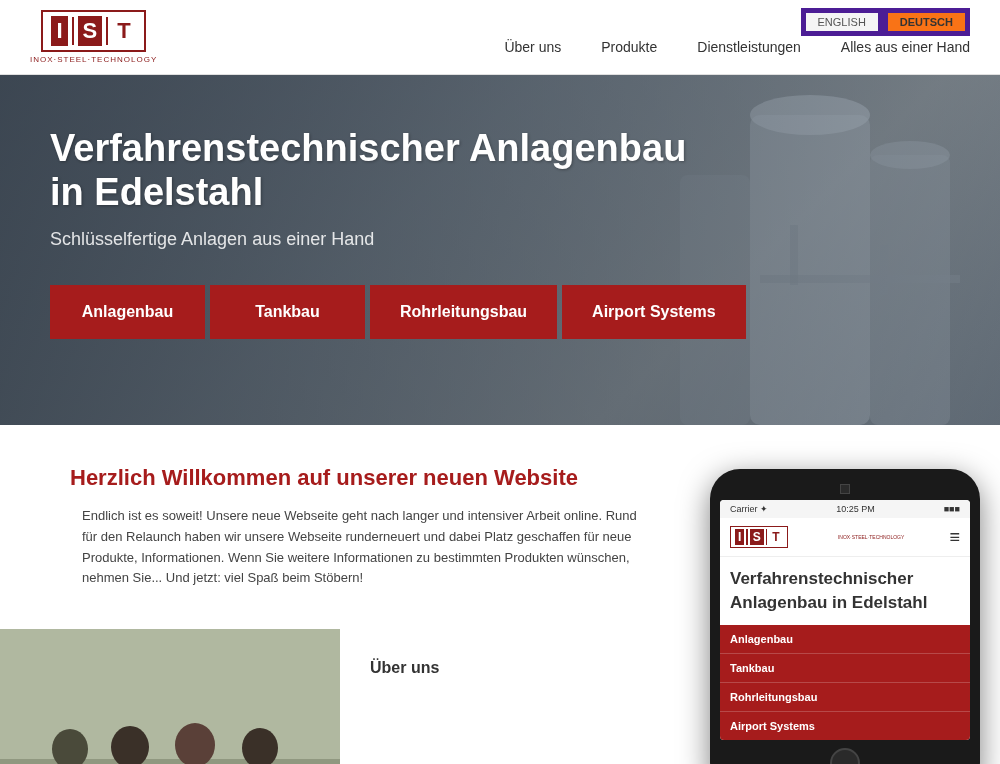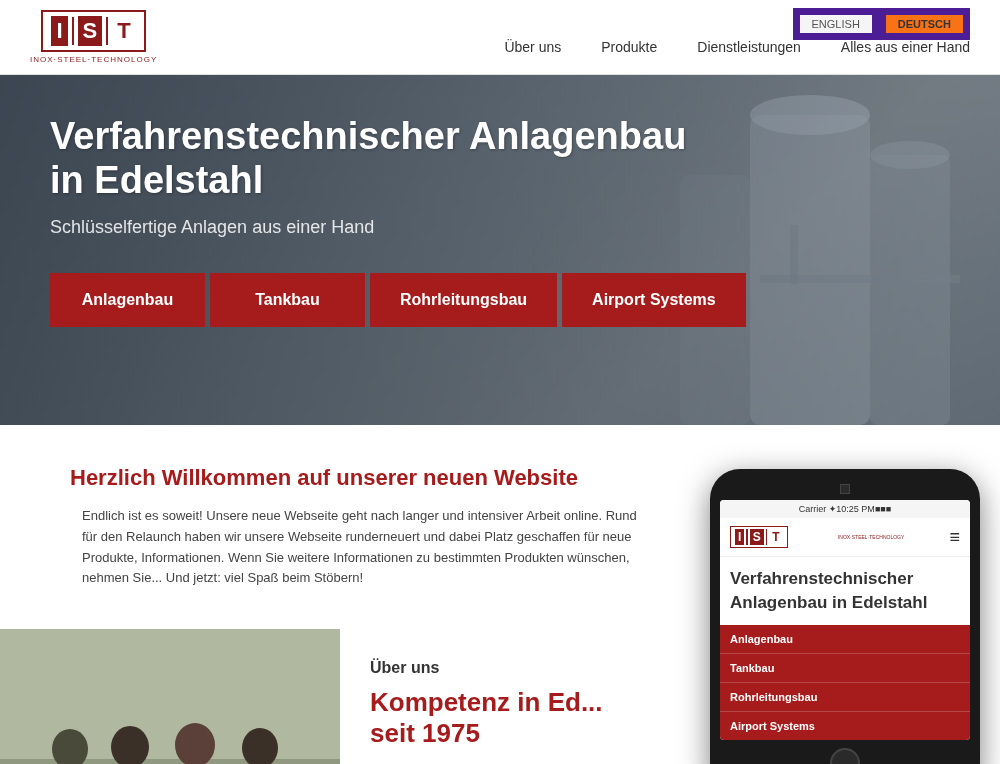--- a/index.html
+++ b/index.html
@@ -49,21 +49,21 @@
     .lang-switcher {
       position: absolute;
       top: 8px;
       right: 30px;
       display: flex;
       gap: 0;
     }
     .lang-btn {
       padding: 3px 12px;
       font-size: 11px;
-      border: 7px solid #4c1d95;
+      border: 5px solid #4c1d95;
       background: #f5f5f5;
       cursor: pointer;
       color: #555;
     }
     .lang-btn.active {
       background: #f97316;
       color: #333;
       font-weight: bold;
     }
     .nav {
@@ -86,21 +86,21 @@
       overflow: hidden;
     }
     .hero-bg {
       position: absolute;
       inset: 0;
       background: linear-gradient(135deg, #5a6575 0%, #7a8590 40%, #8a9298 70%, #6a7580 100%);
     }
     .hero-content {
       position: relative;
       z-index: 2;
-      padding: 40px 50px;
+      padding: 52px 50px;
       color: #fff;
     }
     .hero-title {
       font-size: 38px;
       font-weight: bold;
       line-height: 1.15;
       margin-bottom: 15px;
       text-shadow: 1px 1px 3px rgba(0,0,0,0.3);
     }
     .hero-subtitle {
@@ -180,21 +180,21 @@
       box-shadow: 0 8px 30px rgba(0,0,0,0.5);
       position: relative;
     }
     .phone-screen {
       background: #fff;
       border-radius: 4px;
       overflow: hidden;
     }
     .phone-status-bar {
       display: flex;
-      justify-content: center;
+      justify-content: space-between;
       padding: 4px 10px;
       font-size: 9px;
       color: #333;
       background: #f5f5f5;
     }
     .phone-header {
       display: flex;
       align-items: center;
       justify-content: space-between;
       padding: 8px 10px;
@@ -346,21 +346,20 @@
 
           <ellipse cx="260" cy="119" rx="18" ry="20" fill="#3a3028"></ellipse>
           <rect x="240" y="138" width="42" height="58" fill="#e0d420" rx="3"></rect>
 
           <rect y="195" width="340" height="25" fill="#707860" opacity="0.7"></rect>
         </svg>
       </div>
 
       <div class="about-text">
         <p class="about-label">Über uns</p>
-        <h3 class="about-title">Kompetenz in Ed...<br>seit 1975</h3>
 
       </div>
     </div>
 
     <div style="position:absolute; right:20px; top:-160px; z-index:10;">
       <div class="phone-device">
 
         <div style="display:flex;justify-content:center;margin-bottom:6px;">
           <div style="width:10px;height:10px;background:#2a2a2a;border-radius:50;border:1px solid #444;"></div>
         </div>

